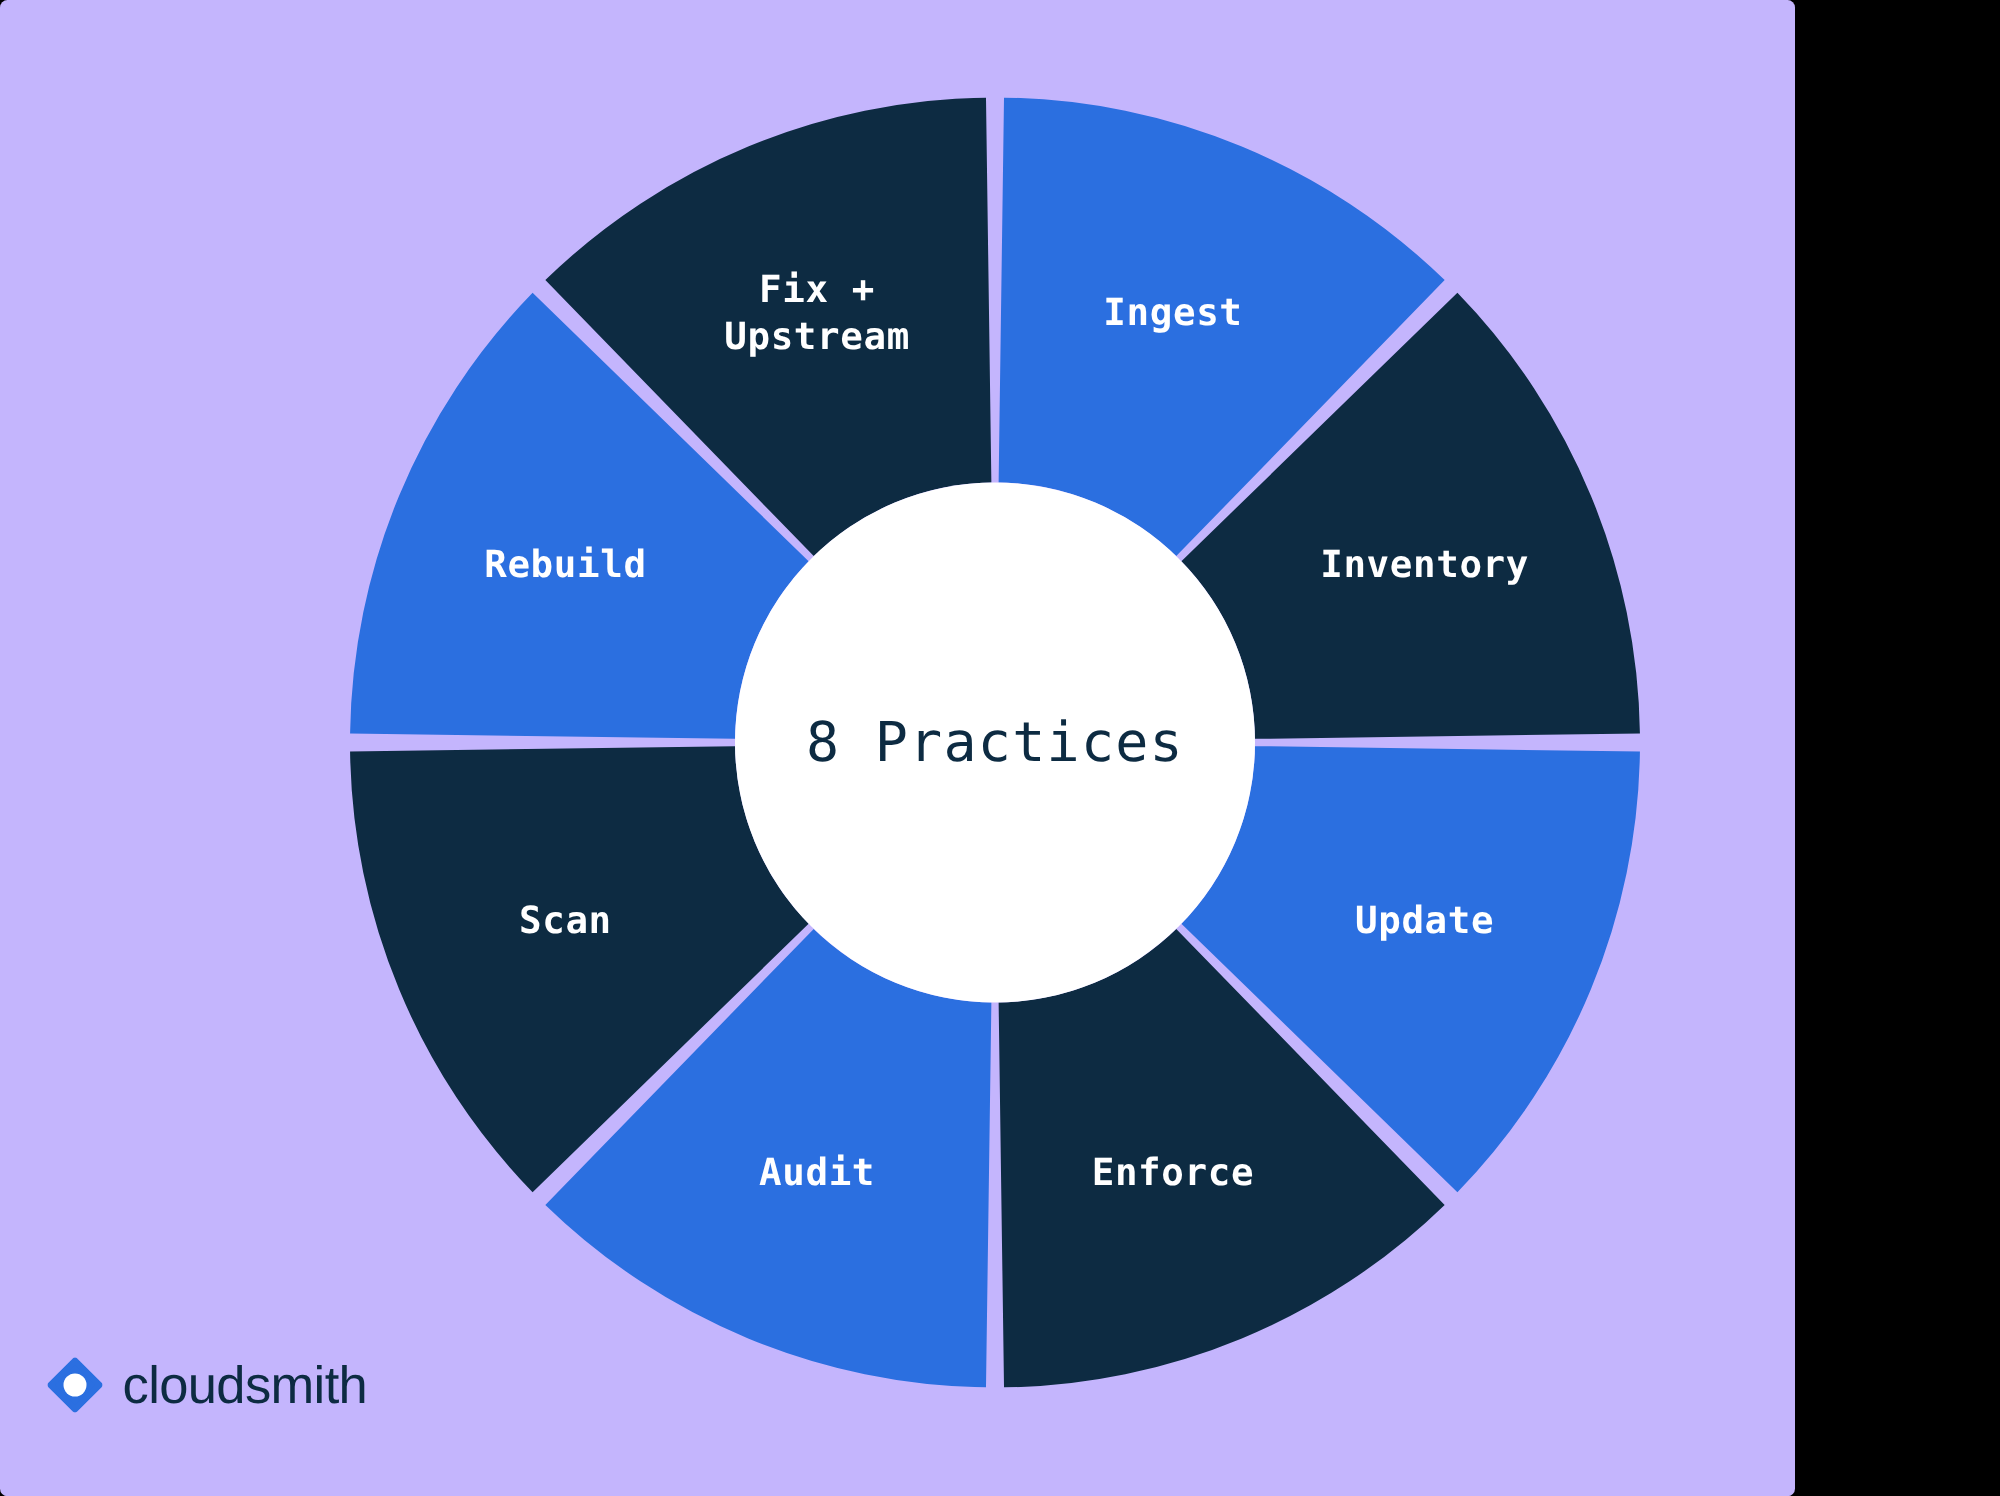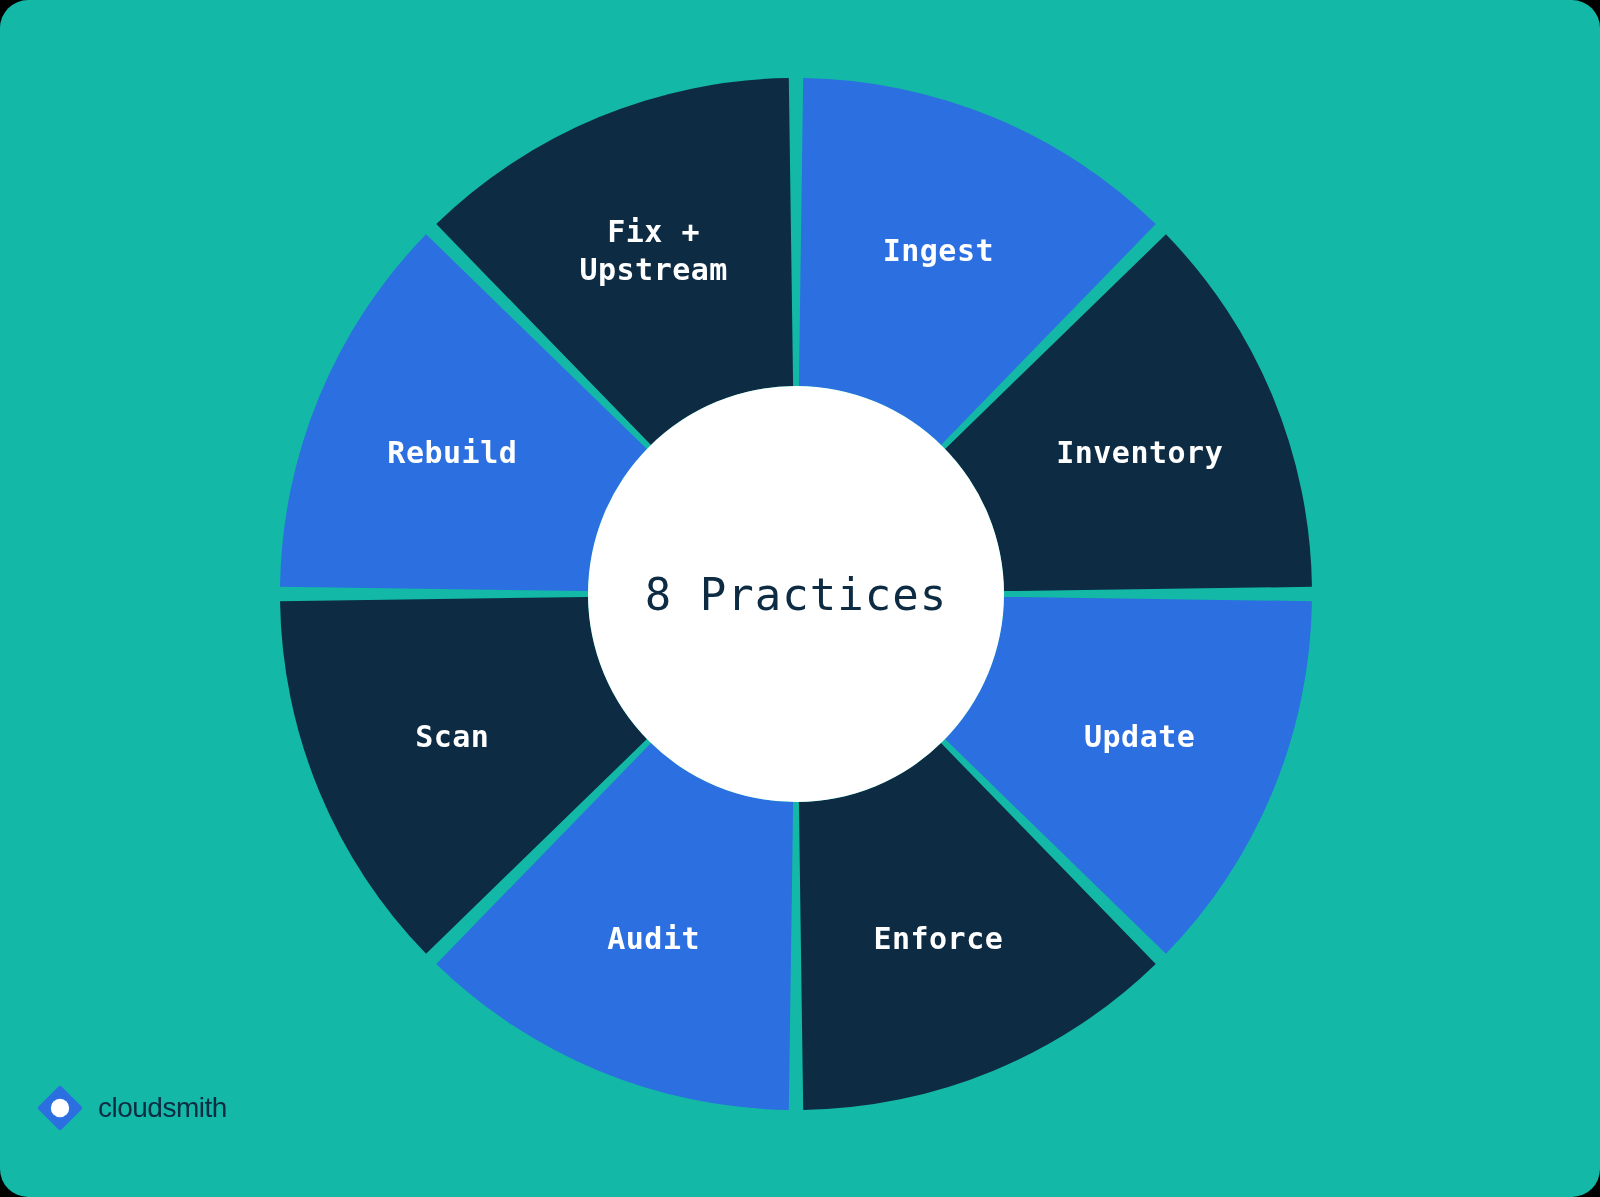--- a/index.html
+++ b/index.html
@@ -10,24 +10,24 @@
   body {
     width: 1600px;
     height: 1197px;
     overflow: hidden;
     font-family: "DejaVu Sans Mono", "Liberation Mono", monospace;
   }
   #page-card {
     position: absolute;
     left: 0;
     top: 0;
-    width: 1600px;
+    width: 1436px;
     height: 1197px;
-    background: #14b8a6;
-    border-radius: 28px;
+    background: #c4b5fd;
+    border-radius: 6px;
     overflow: hidden;
   }
   #wheel-wrap {
     position: absolute;
     left: 278px;
     top: 78px;
     width: 1036px;
     height: 1032px;
   }
   #wheel-svg {
@@ -57,21 +57,21 @@
     align-items: center;
     gap: 16px;
   }
   #brand-mark {
     width: 44px;
     height: 44px;
     display: block;
   }
   #brand-name {
     font-family: "Liberation Sans", "DejaVu Sans", sans-serif;
-    font-size: 28px;
+    font-size: 42px;
     font-weight: 400;
     color: #0d2b42;
     letter-spacing: -0.5px;
     line-height: 1;
     white-space: nowrap;
   }
 </style>
 </head>
 <body>
 

